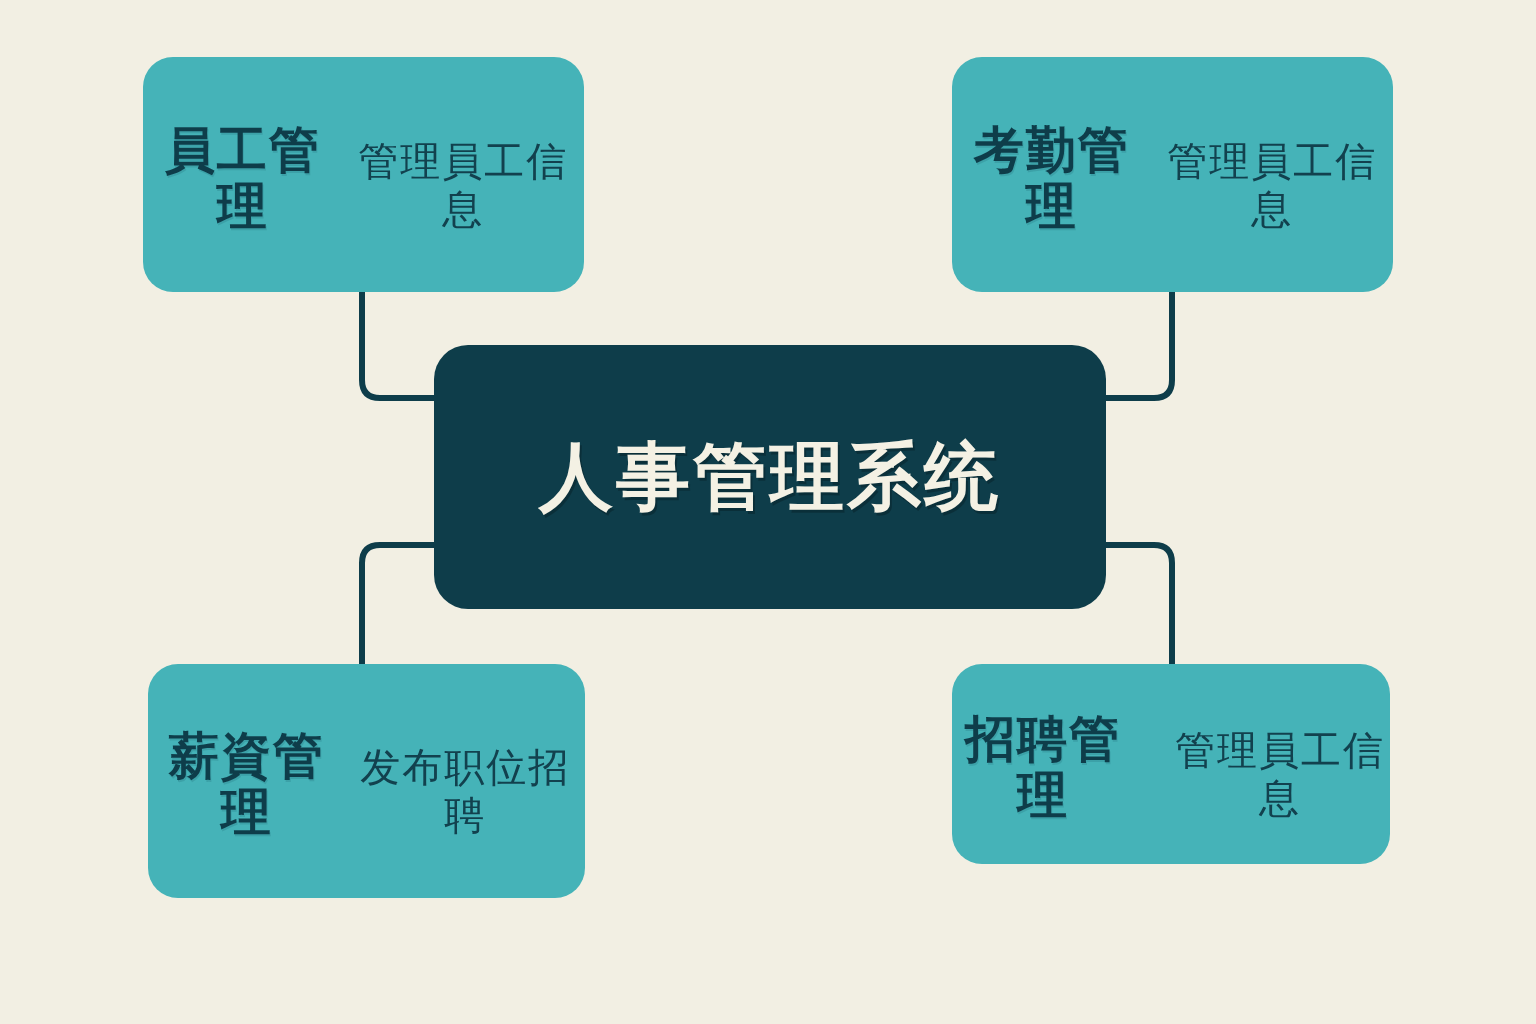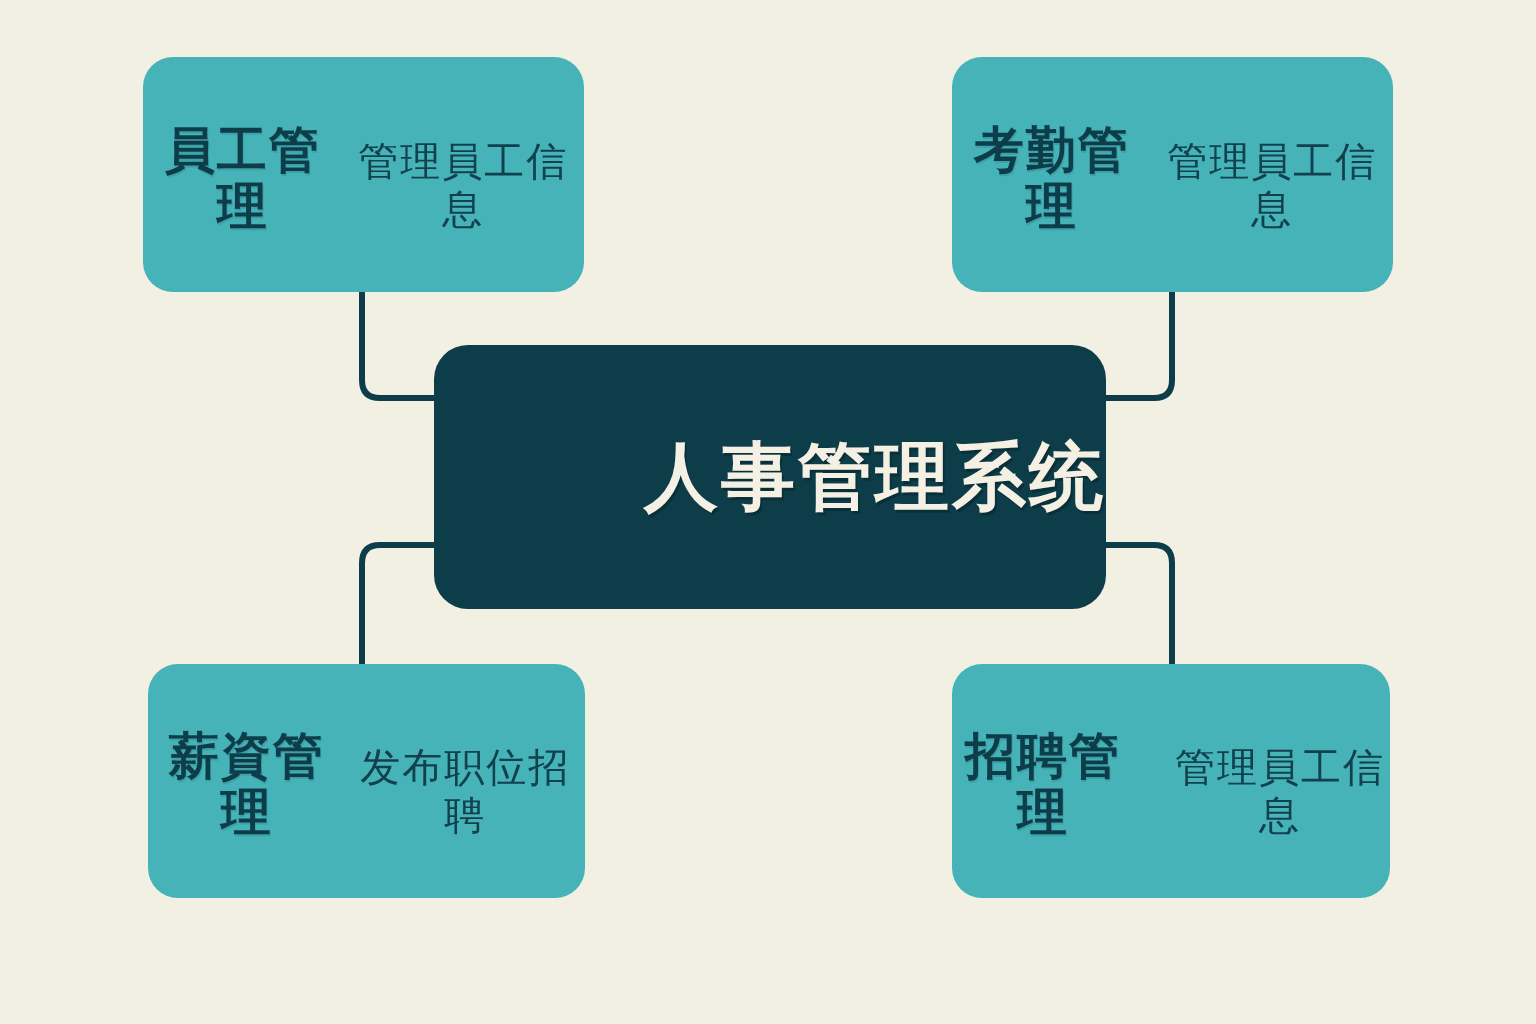--- a/index.html
+++ b/index.html
@@ -74,23 +74,23 @@
     font-size: 74px;
     font-weight: bold;
     letter-spacing: 3px;
     line-height: 1.1;
     text-shadow: 2px 3px 0 rgba(0,0,0,0.22);
   }
 
   
   #node-employee  { left: 143px; top: 57px;  width: 441px; height: 235px; }
   #node-attendance{ left: 952px; top: 57px;  width: 441px; height: 235px; border-radius: 30px; }
-  #node-center    { left: 434px; top: 345px; width: 672px; height: 264px; justify-content: flex-end; }
+  #node-center    { left: 434px; top: 345px; width: 672px; height: 264px; }
   #node-payroll   { left: 148px; top: 664px; width: 437px; height: 234px; }
-  #node-recruit   { left: 952px; top: 664px; width: 438px; height: 234px; gap: 36px; }
+  #node-recruit   { left: 952px; top: 664px; width: 438px; height: 200px; gap: 36px; }
 </style>
 </head>
 <body>
 
 <div id="canvas">
 
   <svg id="connectors" viewBox="0 0 1536 1024" width="1536" height="1024" xmlns="http://www.w3.org/2000/svg">
 
     <path d="M 362,292 L 362,380 Q 362,398 380,398 L 436,398" fill="none" stroke="#0E3D4A" stroke-width="6" stroke-linecap="round"></path>
 

